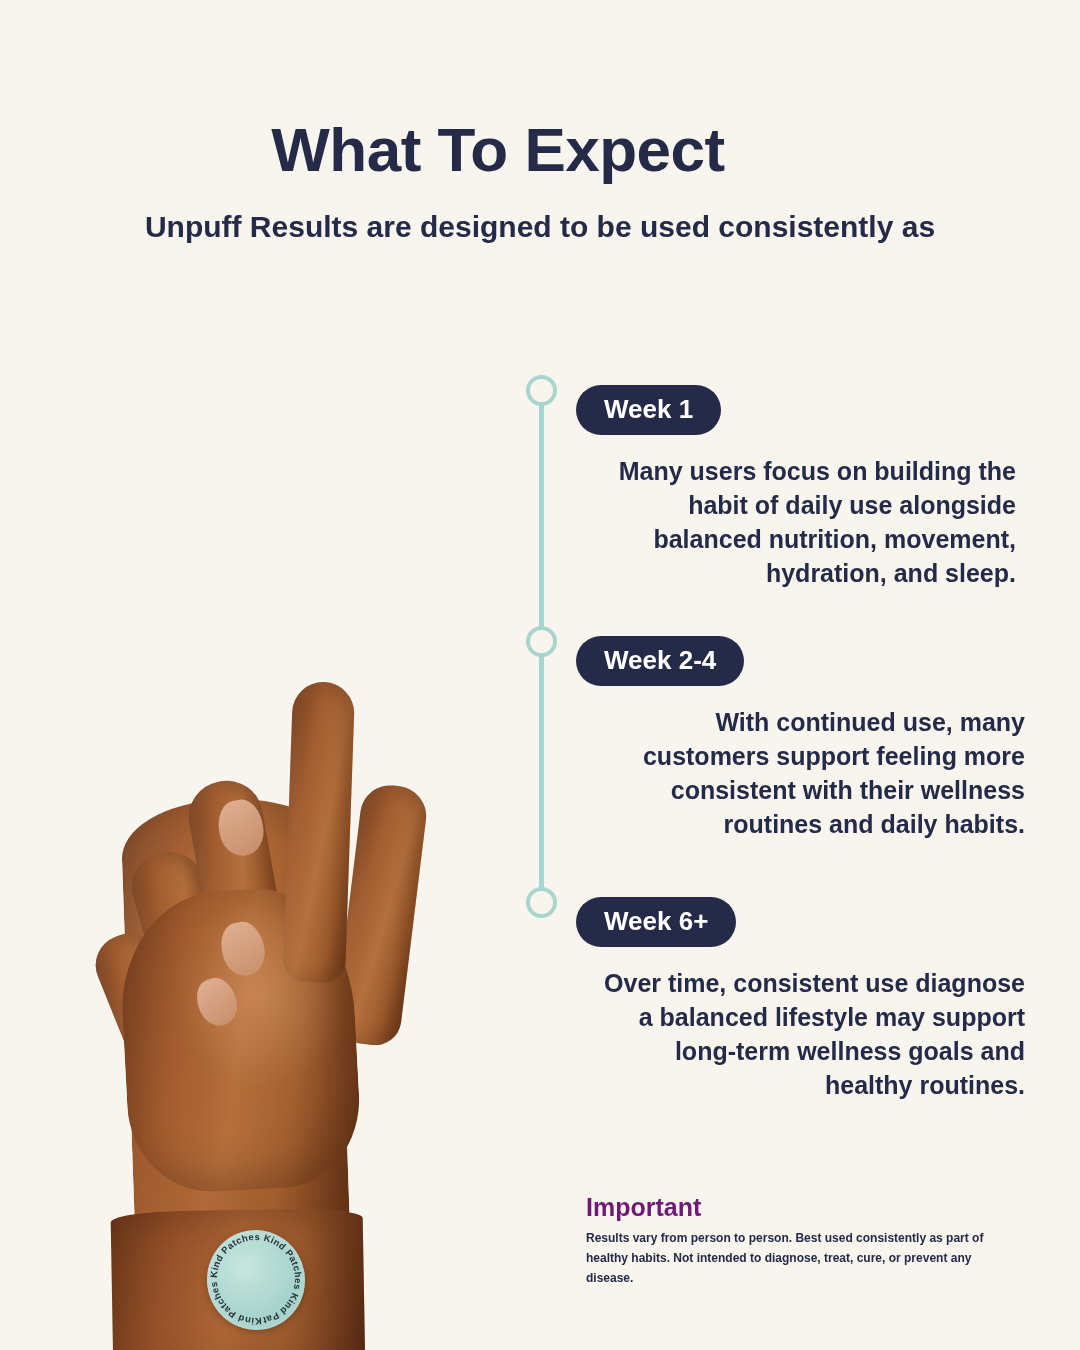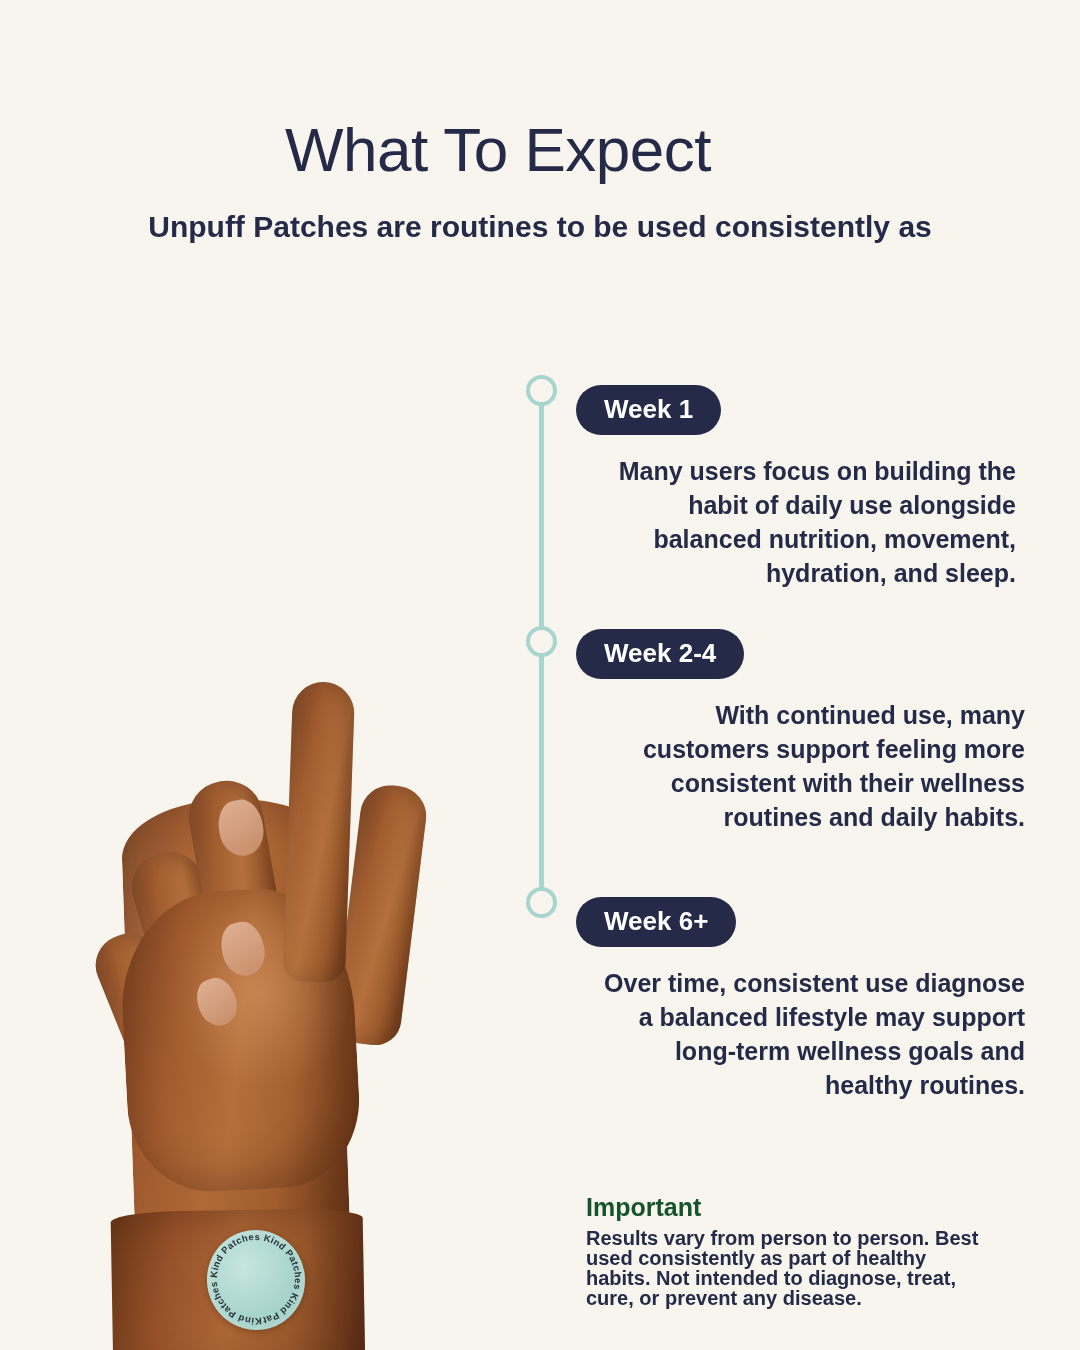--- a/index.html
+++ b/index.html
@@ -31,21 +31,21 @@
     text-align: center;
   }
   .title {
     margin: 0;
     position: absolute;
     top: 114px;
     left: 0;
     width: 996px;
     font-size: 62px;
     line-height: 72px;
-    font-weight: 400;
+    font-weight: 700;
     letter-spacing: -0.5px;
     color: #242a47;
   }
   .subtitle {
     position: absolute;
     top: 205px;
     left: 90px;
     width: 900px;
     font-size: 30px;
     line-height: 44px;
@@ -184,21 +184,21 @@
     border: 4.5px solid #a8d5ce;
     background: #f7f5ee;
     box-sizing: border-box;
   }
   .node-1 { top: 20px; }
   .node-2 { top: 271px; }
   .node-3 { top: 532px; }
 
   .step { position: absolute; left: 66px; width: 460px; }
   .step-1 { top: 0px; }
-  .step-2 { top: 244px; }
+  .step-2 { top: 251px; }
   .step-3 { top: 512px; }
 
   .badge {
     display: inline-block;
     background: #242a47;
     color: #ffffff;
     font-size: 26px;
     line-height: 26px;
     font-weight: 700;
     padding: 11px 28px 13px 28px;
@@ -221,39 +221,39 @@
   .note {
     position: absolute;
     left: 586px;
     top: 1192px;
     width: 400px;
   }
   .note-title {
     font-size: 25px;
     line-height: 30px;
     font-weight: 700;
-    color: #14532d;
+    color: #701a75;
     margin-bottom: 6px;
   }
   .note-body {
-    font-size: 20px;
+    font-size: 12px;
     line-height: 20px;
     font-weight: 700;
     color: #242a47;
   }
 </style>
 </head>
 <body>
 
 <div class="page">
 
   <div class="header">
     <h1 class="title">What To Expect</h1>
     <div class="subtitle">
-      <span class="l1">Unpuff Patches are routines to be used consistently as</span>
+      <span class="l1">Unpuff Results are designed to be used consistently as</span>
     </div>
   </div>
 
   <div class="photo">
     <div class="arm"></div>
     <div class="arm-lower"></div>
 
     <div class="finger f-pinky"></div>
     <div class="finger f-ring"></div>
     <div class="finger f-middle"></div>

